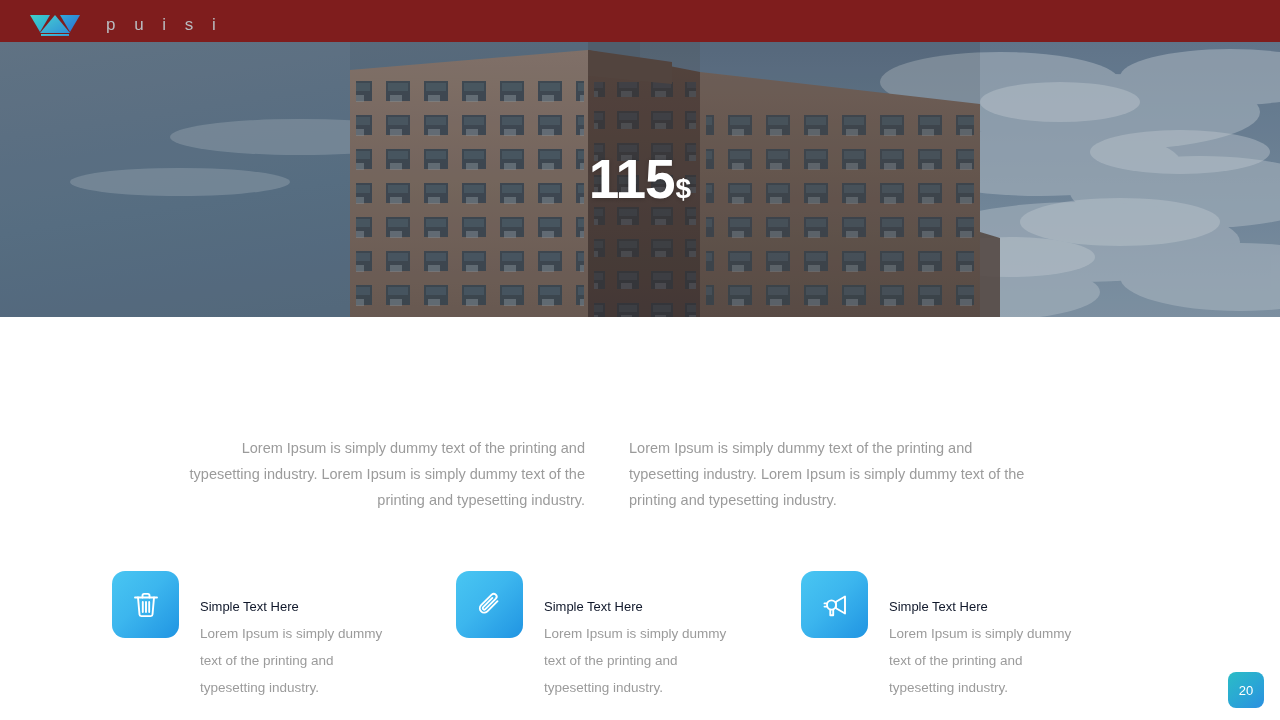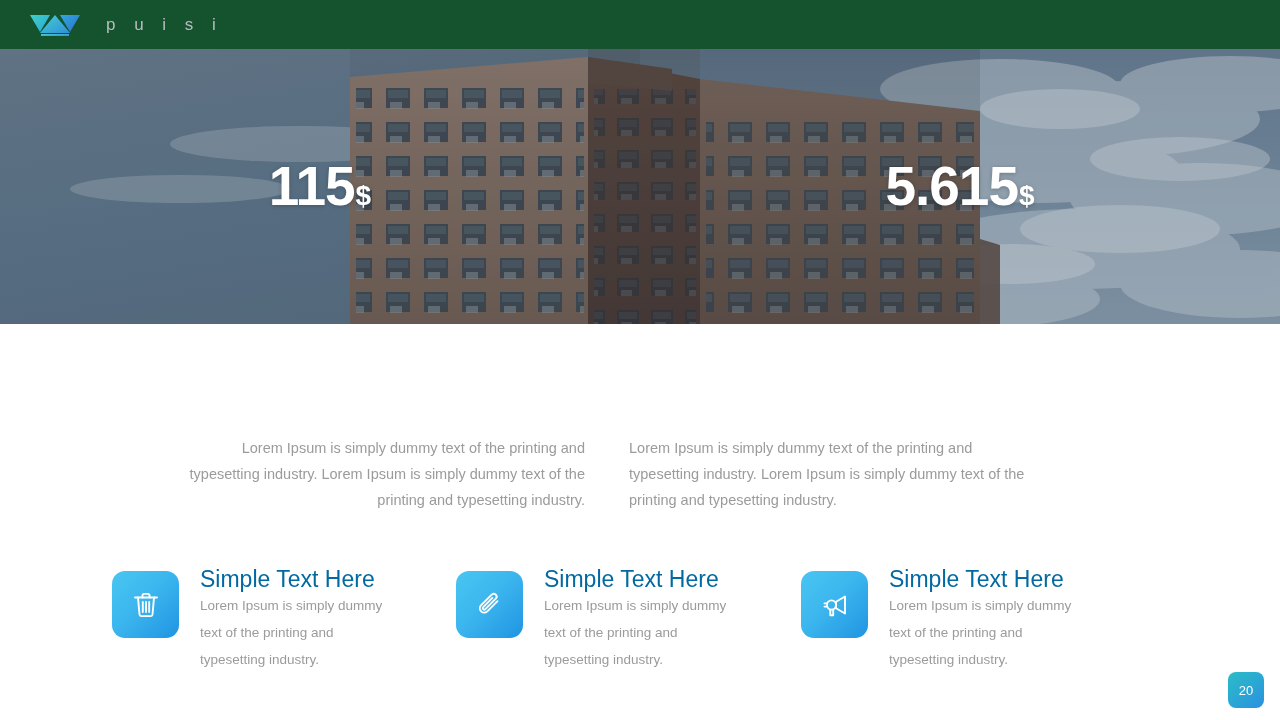--- a/index.html
+++ b/index.html
@@ -6,35 +6,35 @@
   html,body { width:1280px; height:720px; overflow:hidden; }
   body {
     font-family:"Liberation Sans", sans-serif;
     background:#ffffff;
     position:relative;
   }
 
   
   .topbar {
     position:absolute; left:0; top:0; width:1280px; height:50px;
-    background:#14532d; display:flex; align-items:center;
+    background:#7f1d1d; display:flex; align-items:center;
   }
   .brand { display:flex; align-items:center; margin-left:30px; }
   .logo-mark { width:50px; height:26px; display:block; }
   .brand-name {
     margin-left:26px;
     font-size:17px;
     letter-spacing:7px;
     color:#b9bcc0;
     font-weight:400;
   }
 
   
   .hero {
-    position:absolute; left:0; top:49px; width:1280px; height:275px;
+    position:absolute; left:0; top:42px; width:1280px; height:275px;
     overflow:hidden;
   }
   .hero-photo { position:absolute; inset:0; }
   .hero-svg { display:block; width:1280px; height:275px; }
   .hero-tint {
     position:absolute; inset:0;
     background:rgba(40,55,70,0.18);
   }
   .stats {
     position:absolute; inset:0;
@@ -84,25 +84,26 @@
     width:67px; height:67px; flex:0 0 67px;
     border-radius:13px;
     background:linear-gradient(135deg,#49c6f2 0%,#3cb6ee 45%,#2094e2 100%);
     display:flex; align-items:center; justify-content:center;
     margin-top:2px;
   }
   .card-icon svg { display:block; }
 
   .card-body { margin-left:21px; width:200px; }
   .card-title {
-    font-size:23px;
-    color:#0369a1;
+    font-size:13px;
+    color:#0f172a;
     font-weight:400;
     line-height:20px;
     margin-bottom:3px;
+    margin-top:28px;
   }
   .card-text {
     font-size:13.5px;
     line-height:27px;
     color:#9b9b9b;
     font-weight:400;
   }
 
   
   .page-badge {
@@ -226,23 +227,20 @@
 
       <polygon points="980,190 1000,196 1000,275 980,275" fill="#5b463c" opacity="0.85"></polygon>
     </svg>
   </div>
   <div class="hero-tint"></div>
 
   <div class="stats">
     <div class="stat">
       <span class="stat-value">115</span><span class="stat-unit">$</span>
     </div>
-    <div class="stat">
-      <span class="stat-value">5.615</span><span class="stat-unit">$</span>
-    </div>
   </div>
 </div>
 
 <div class="paras">
   <p class="para para-left">Lorem Ipsum is simply dummy text of the printing and typesetting industry. Lorem Ipsum is simply dummy text of the printing and typesetting industry.</p>
   <p class="para para-right">Lorem Ipsum is simply dummy text of the printing and typesetting industry. Lorem Ipsum is simply dummy text of the printing and typesetting industry.</p>
 </div>
 
 <div class="cards">
 

